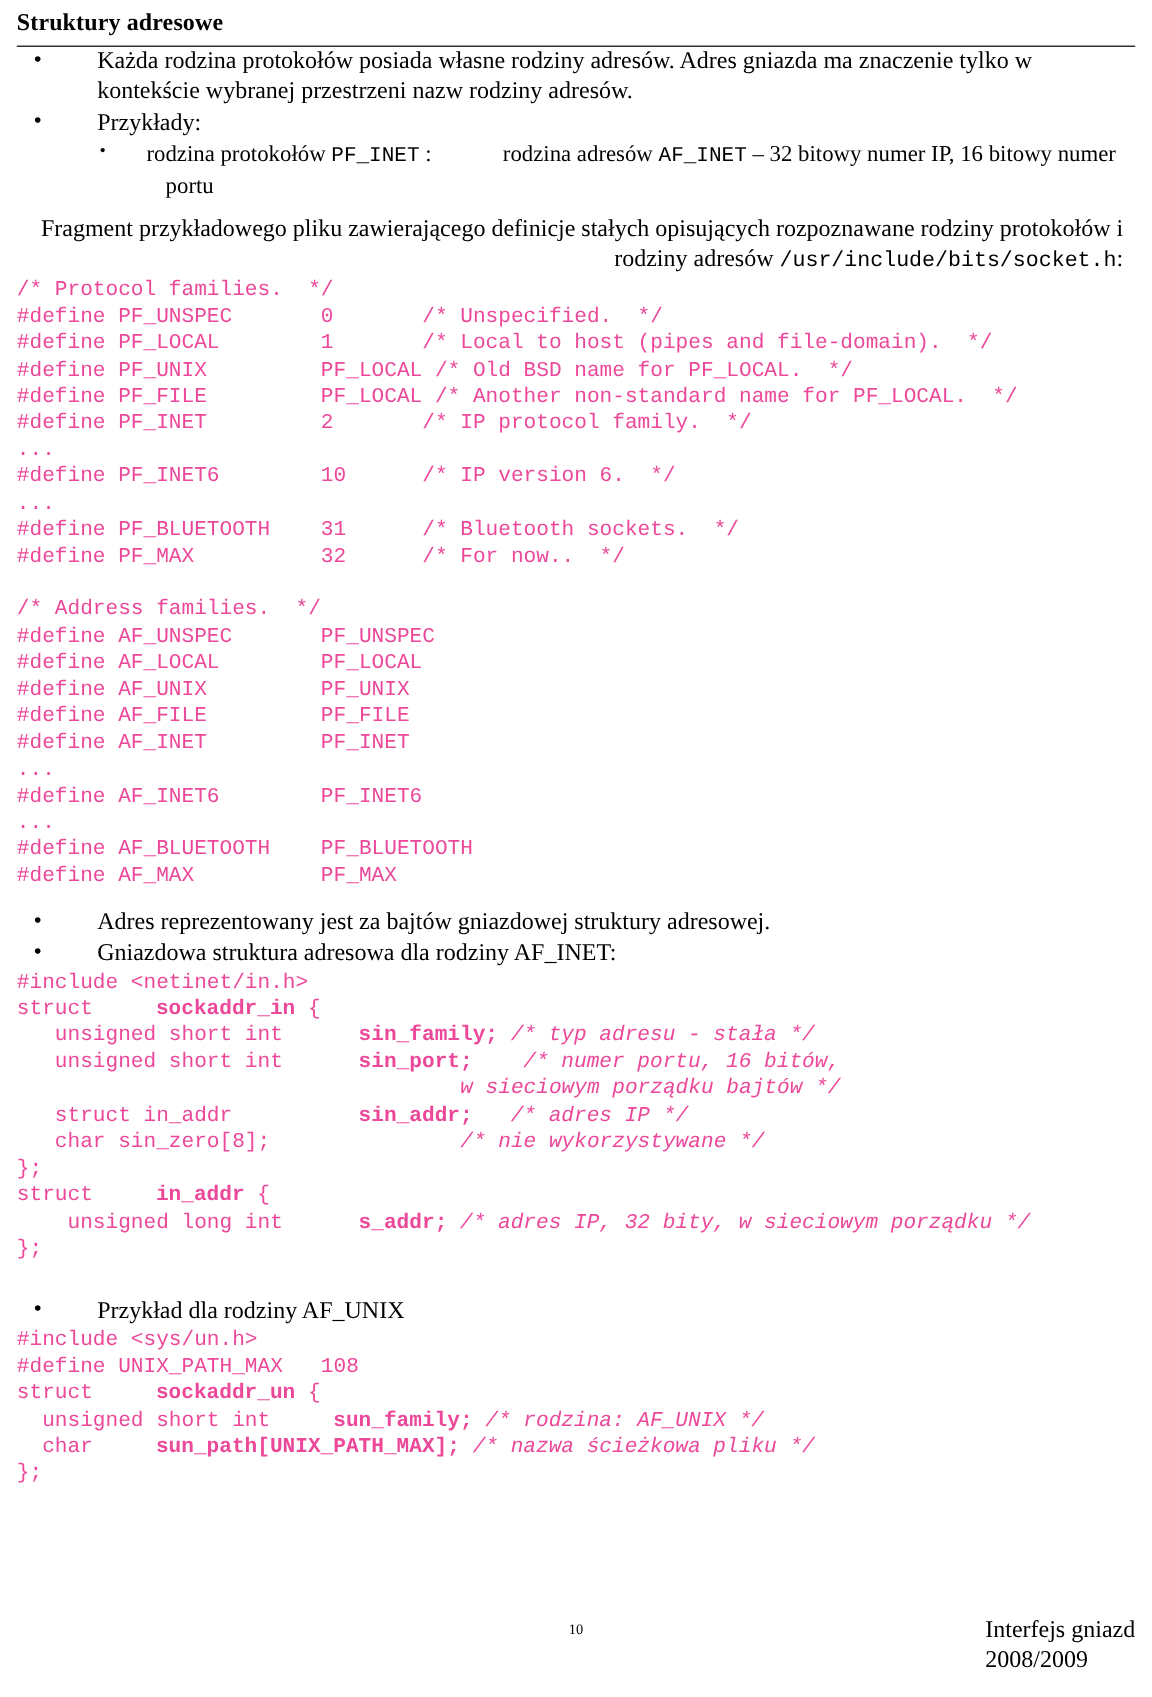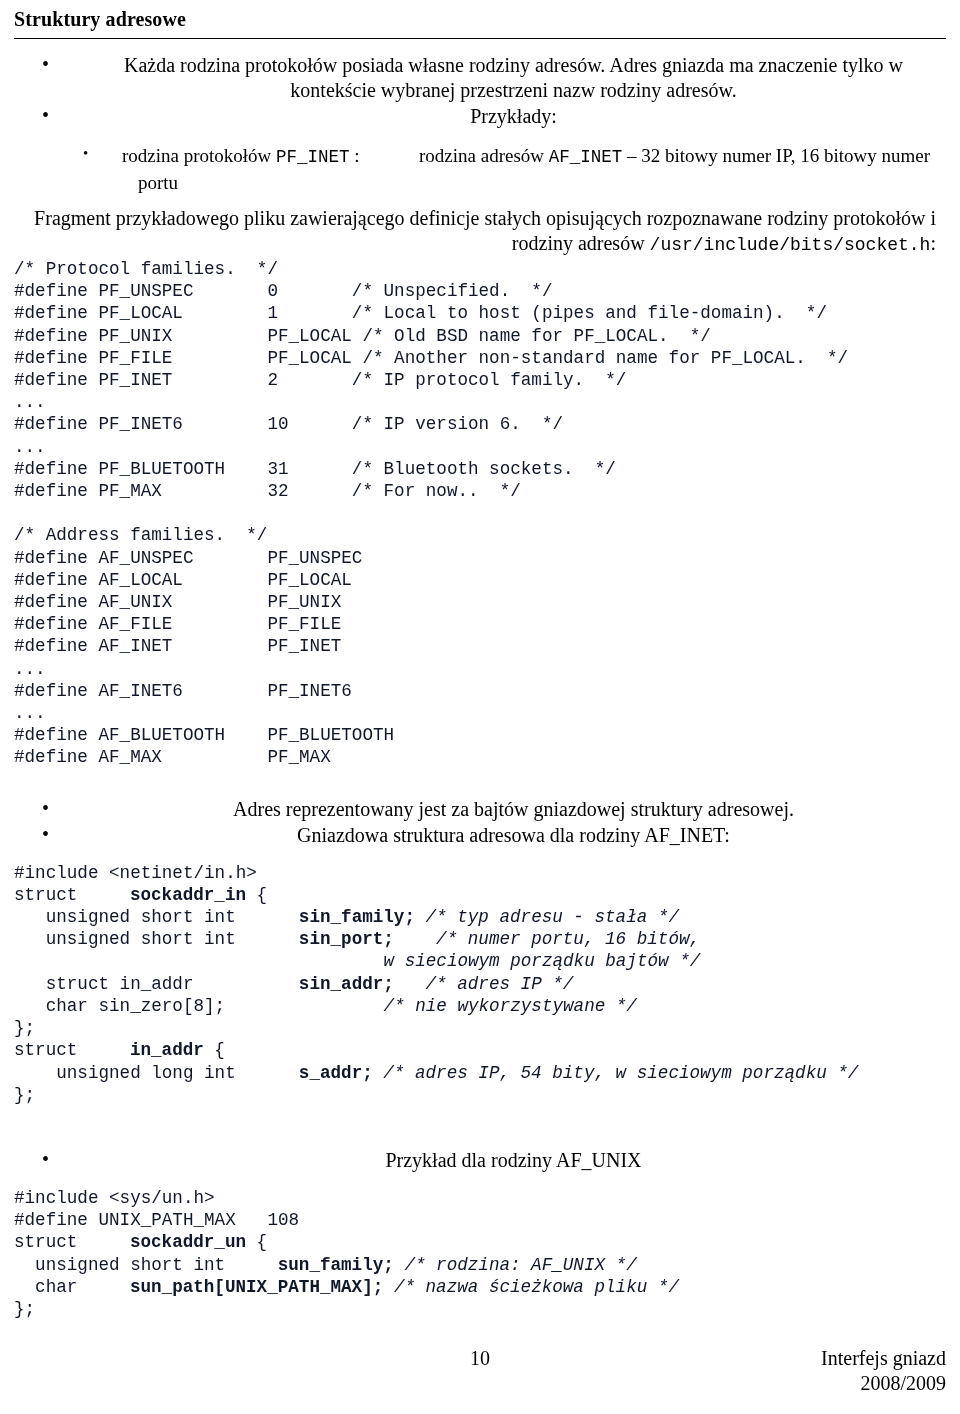--- a/index.html
+++ b/index.html
@@ -36,23 +36,22 @@
   .title-rule {
     border: 0;
     border-top: 1.6px solid #000;
     margin: 2px 0 0 0;
     width: 100%;
   }
 
   
   ul.bullets {
     list-style: none;
-    margin: 14px;
-    padding: 0;
-    text-align: center;
+    margin: 0;
+    padding: 0;
   }
   ul.bullets > li {
     position: relative;
     font-size: 20px;
     line-height: 25px;
     padding-left: 67px;
     margin: 0 0 1px 0;
   }
   ul.bullets > li::before {
     content: "\2022";
@@ -114,21 +113,21 @@
   p.para .mono { font-size: 18px; }
 
   
   pre.code {
     font-family: "Liberation Mono", "DejaVu Sans Mono", monospace;
     font-size: 17.6px;
     line-height: 22.2px;
     margin: 0;
     padding: 0;
     white-space: pre;
-    color: #0f172a;
+    color: #ec4899;
   }
   .code-socket { margin-top: 17px; padding-left: 14px; }
   .code-sockaddr-in { margin-top: 5px; padding-left: 52px; }
   .code-sockaddr-un { margin-top: 0px; padding-left: 38px; }
   pre.code b { font-weight: bold; margin-left: 42px; }
   pre.code i { font-style: italic; }
 
   .spacer-sm { height: 14px; }
   .spacer-md { height: 28px; }
 
@@ -139,28 +138,27 @@
     right: 14px;
     bottom: 16px;
     height: 56px;
   }
   .footer-page {
     position: absolute;
     left: 0;
     right: 0;
     top: 0;
     text-align: center;
-    font-size: 20px;
+    font-size: 12px;
     line-height: 25px;
   }
   .footer-right {
     position: absolute;
     right: 0;
     top: 0;
-    text-align: right;
     font-size: 20px;
     line-height: 25px;
   }
 </style>
 </head>
 <body>
 
 <div class="page">
 
   <h1 class="doc-title">Struktury adresowe</h1>
@@ -217,21 +215,21 @@
 
   <pre class="code code-sockaddr-in"><span>#include &lt;netinet/in.h&gt;</span>
 <span>struct </span><b>sockaddr_in</b><span> {</span>
 <span>   unsigned short int  </span><b>sin_family;</b><span> </span><i>/* typ adresu - stała */</i>
 <span>   unsigned short int  </span><b>sin_port;</b><span>    </span><i>/* numer portu, 16 bitów,</i>
 <span>                                   </span><i>w sieciowym porządku bajtów */</i>
 <span>   struct in_addr      </span><b>sin_addr;</b><span>   </span><i>/* adres IP */</i>
 <span>   char sin_zero[8];               </span><i>/* nie wykorzystywane */</i>
 <span>};</span>
 <span>struct </span><b>in_addr</b><span> {</span>
-<span>    unsigned long int  </span><b>s_addr;</b><span> </span><i>/* adres IP, 54 bity, w sieciowym porządku */</i>
+<span>    unsigned long int  </span><b>s_addr;</b><span> </span><i>/* adres IP, 32 bity, w sieciowym porządku */</i>
 <span>};</span></pre>
 
   <div class="spacer-md"></div>
 
   <ul class="bullets">
     <li>Przykład dla rodziny AF_UNIX</li>
   </ul>
 
   <pre class="code code-sockaddr-un"><span>#include &lt;sys/un.h&gt;</span>
 <span>#define UNIX_PATH_MAX   108</span>

